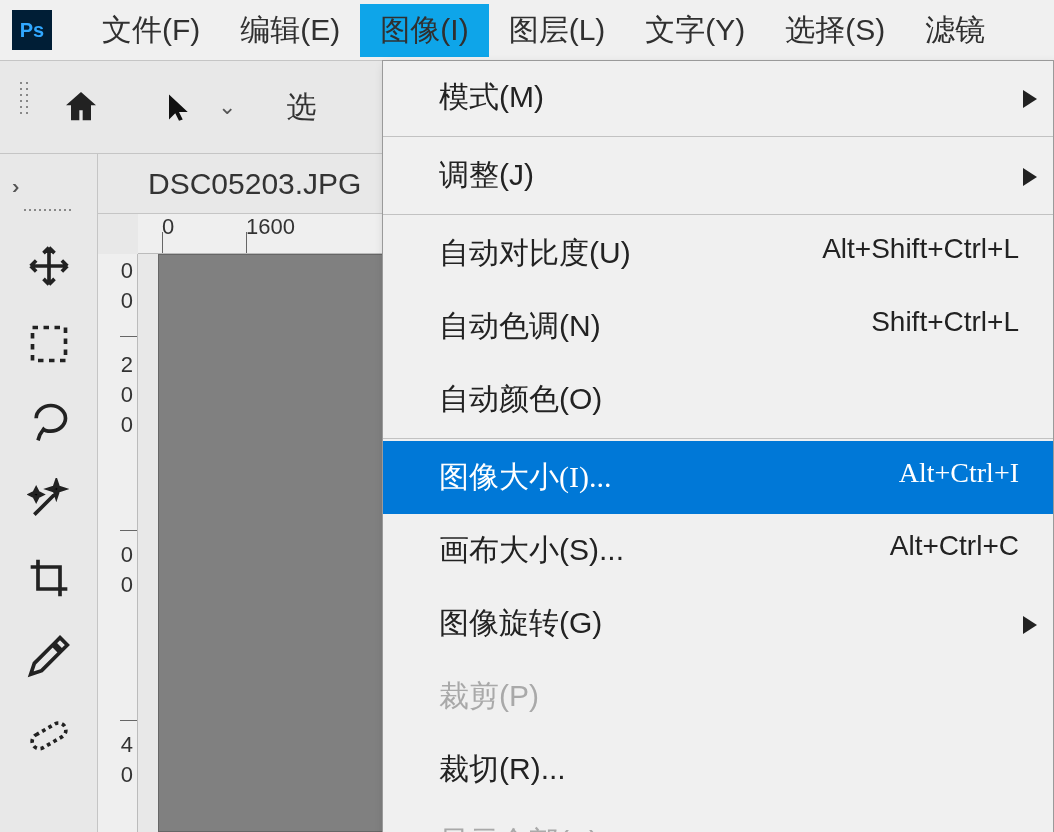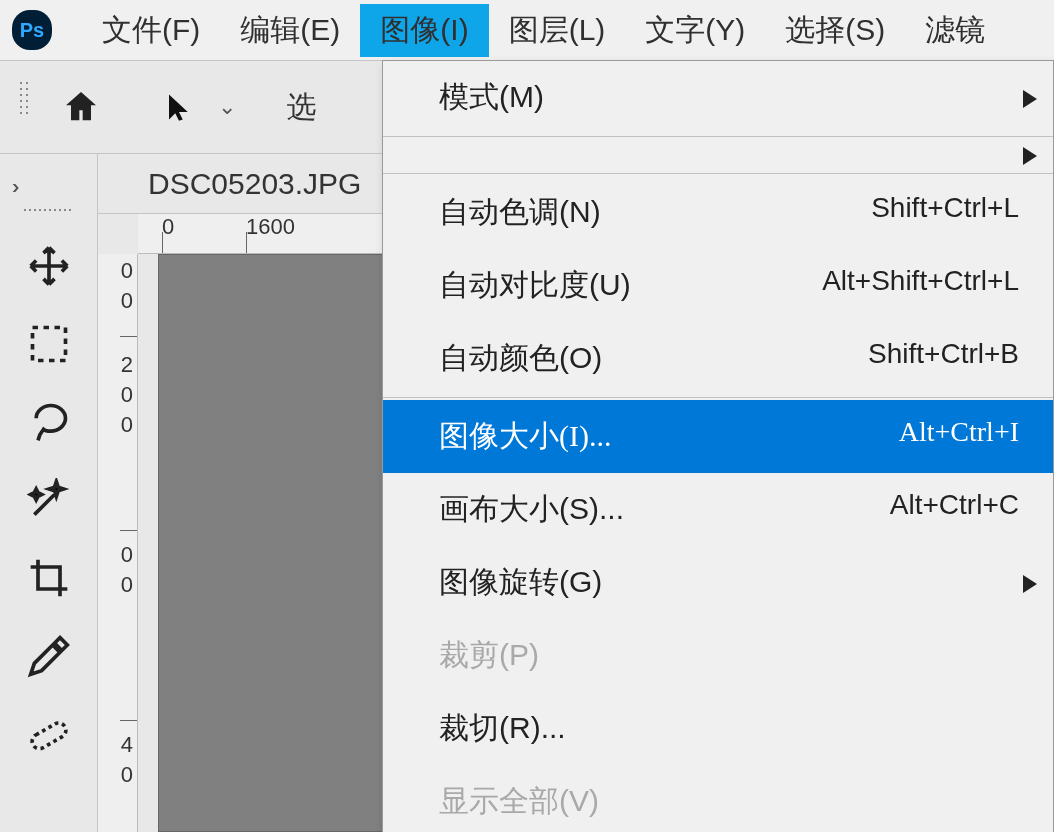--- a/index.html
+++ b/index.html
@@ -1,20 +1,20 @@
 <!DOCTYPE html>
 <html><head>
 <meta charset="utf-8">
 <style>
   * { box-sizing: border-box; margin: 0; padding: 0; }
   html, body { width: 1054px; height: 832px; overflow: hidden; font-family: "Microsoft YaHei", "SimSun", Arial, sans-serif; background: #f0f0f0; }
   
   
   .menubar { height: 60px; background: #f0f0f0; display: flex; align-items: center; padding: 0 12px; }
-  .ps-logo { width: 40px; height: 40px; background: #001e36; border-radius: 18px; display: flex; align-items: center; justify-content: center; color: #31a8ff; font-weight: bold; font-size: 20px; margin-right: 30px; }
+  .ps-logo { width: 40px; height: 40px; background: #001e36; border-radius: 0; display: flex; align-items: center; justify-content: center; color: #31a8ff; font-weight: bold; font-size: 20px; margin-right: 30px; }
   .menu-item { font-size: 30px; color: #303030; padding: 6px 20px; cursor: default; white-space: nowrap; text-align: center; }
   .menu-item.active { background: #0ea5e9; }
   
   
   .optionsbar { height: 94px; background: #e8e8e8; border-top: 1px solid #c5c5c5; border-bottom: 1px solid #c5c5c5; display: flex; align-items: center; padding: 0 20px; position: relative; }
   .dots { width: 10px; height: 50px; display: grid; grid-template-columns: repeat(2, 2px); grid-auto-rows: 2px; gap: 4px; margin-right: 28px; }
   .dots span { background: #888; }
   .home-btn { width: 46px; height: 46px; display: flex; align-items: center; justify-content: center; margin-right: 60px; }
   .cursor-tool { width: 30px; height: 30px; margin-right: 14px; }
   .chevron { margin-left: 10px; margin-right: 50px; color: #555; font-size: 22px; }
@@ -67,34 +67,34 @@
   <div class="menu-item">滤镜</div>
 </div>
 
 <div class="dropdown">
   <div class="dd-item">
     <span>模式(M)</span>
     <span class="sub-arrow"><span class="tri"></span></span>
   </div>
   <div class="dd-sep"></div>
   <div class="dd-item">
+    <span>调整(J)</span>
     <span class="sub-arrow"><span class="tri"></span></span>
   </div>
   <div class="dd-sep"></div>
+  <div class="dd-item">
+    <span>自动对比度(U)</span>
+    <span class="shortcut">Alt+Shift+Ctrl+L</span>
+  </div>
   <div class="dd-item">
     <span>自动色调(N)</span>
     <span class="shortcut">Shift+Ctrl+L</span>
   </div>
   <div class="dd-item">
-    <span>自动对比度(U)</span>
-    <span class="shortcut">Alt+Shift+Ctrl+L</span>
-  </div>
-  <div class="dd-item">
     <span>自动颜色(O)</span>
-    <span class="shortcut">Shift+Ctrl+B</span>
   </div>
   <div class="dd-sep"></div>
   <div class="dd-item highlight">
     <span>图像大小(I)...</span>
     <span class="shortcut">Alt+Ctrl+I</span>
   </div>
   <div class="dd-item">
     <span>画布大小(S)...</span>
     <span class="shortcut">Alt+Ctrl+C</span>
   </div>

